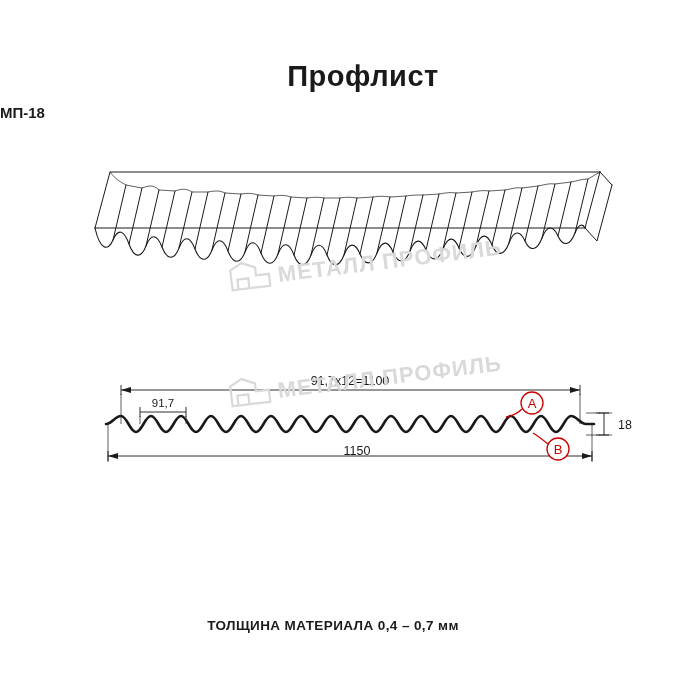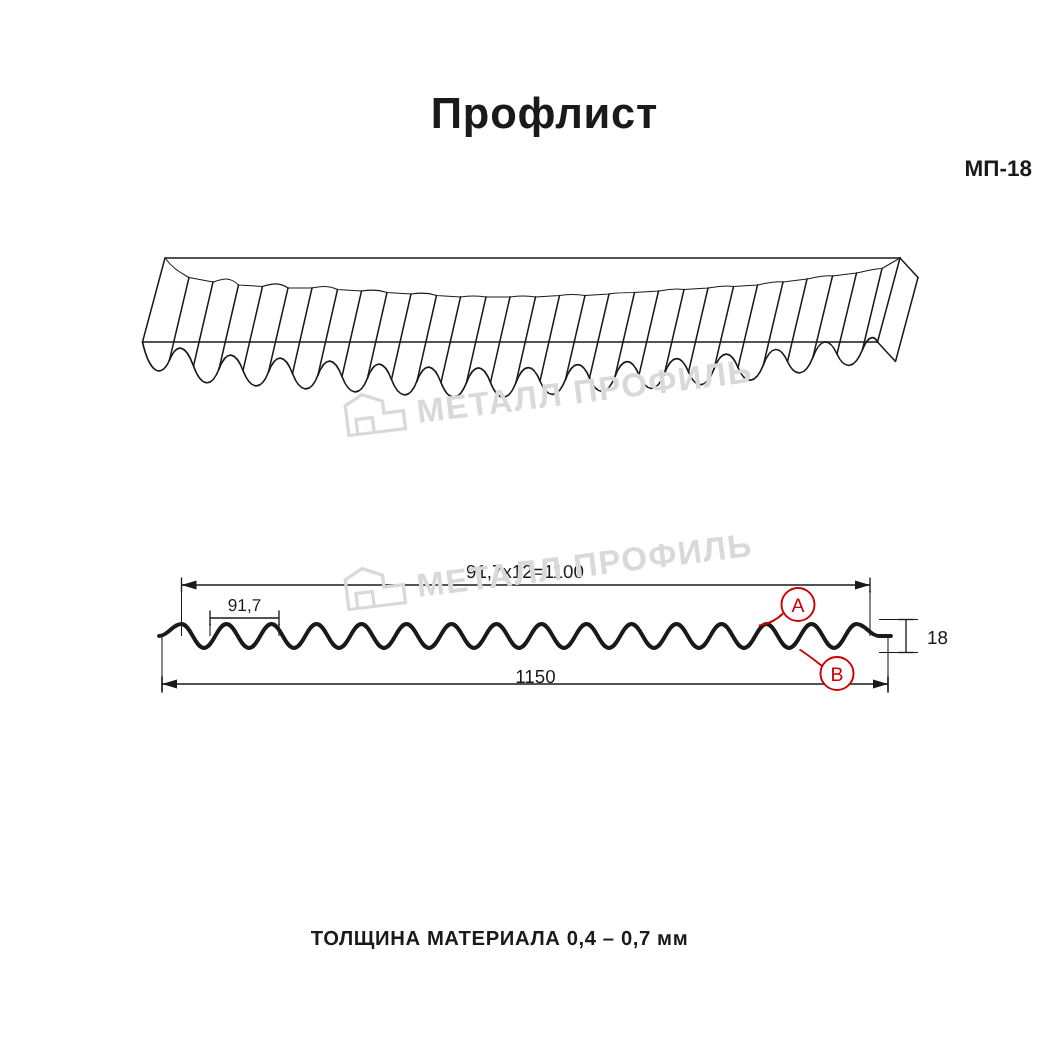--- a/index.html
+++ b/index.html
@@ -29,21 +29,21 @@
     font-size: 29px;
     font-weight: bold;
     letter-spacing: 0.5px;
     color: #1a1a1a;
     margin-left: 13px;
   }
   .subtitle {
     position: absolute;
     left: 0; top: 104px;
     width: 688px;
-    text-align: right;
+    text-align: left;
     font-size: 15px;
     font-weight: bold;
     color: #1a1a1a;
   }
   .footnote {
     position: absolute;
     left: 0; top: 618px;
     width: 666px;
     text-align: center;
     font-size: 13.5px;

